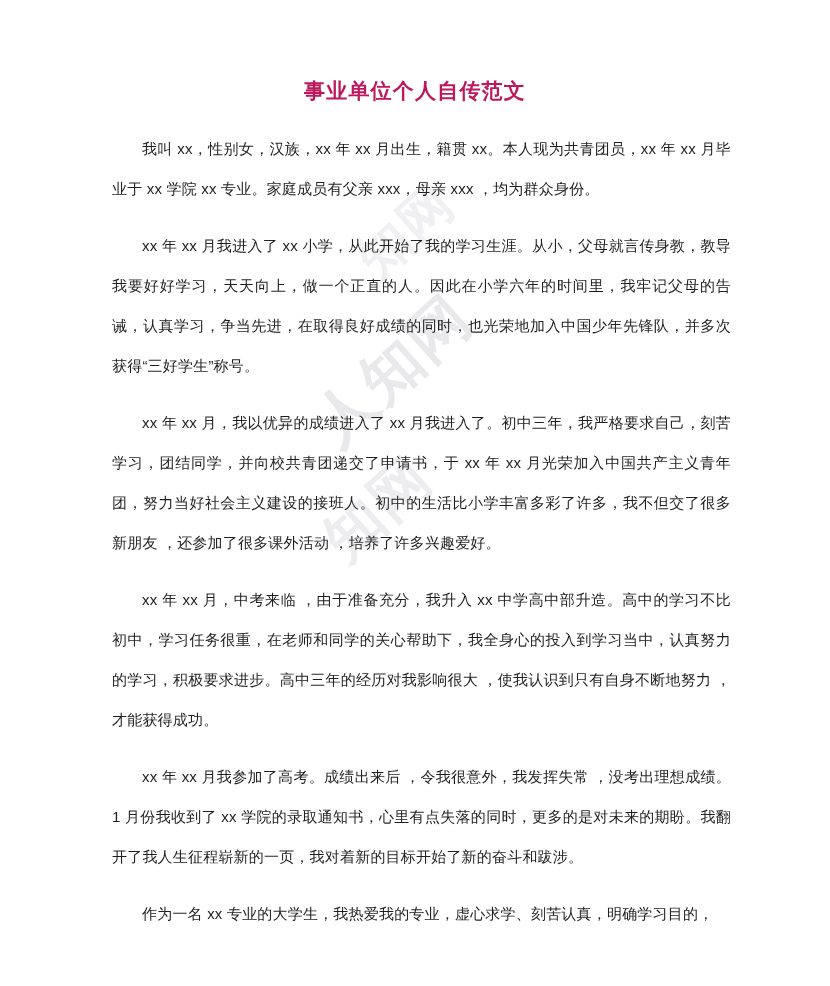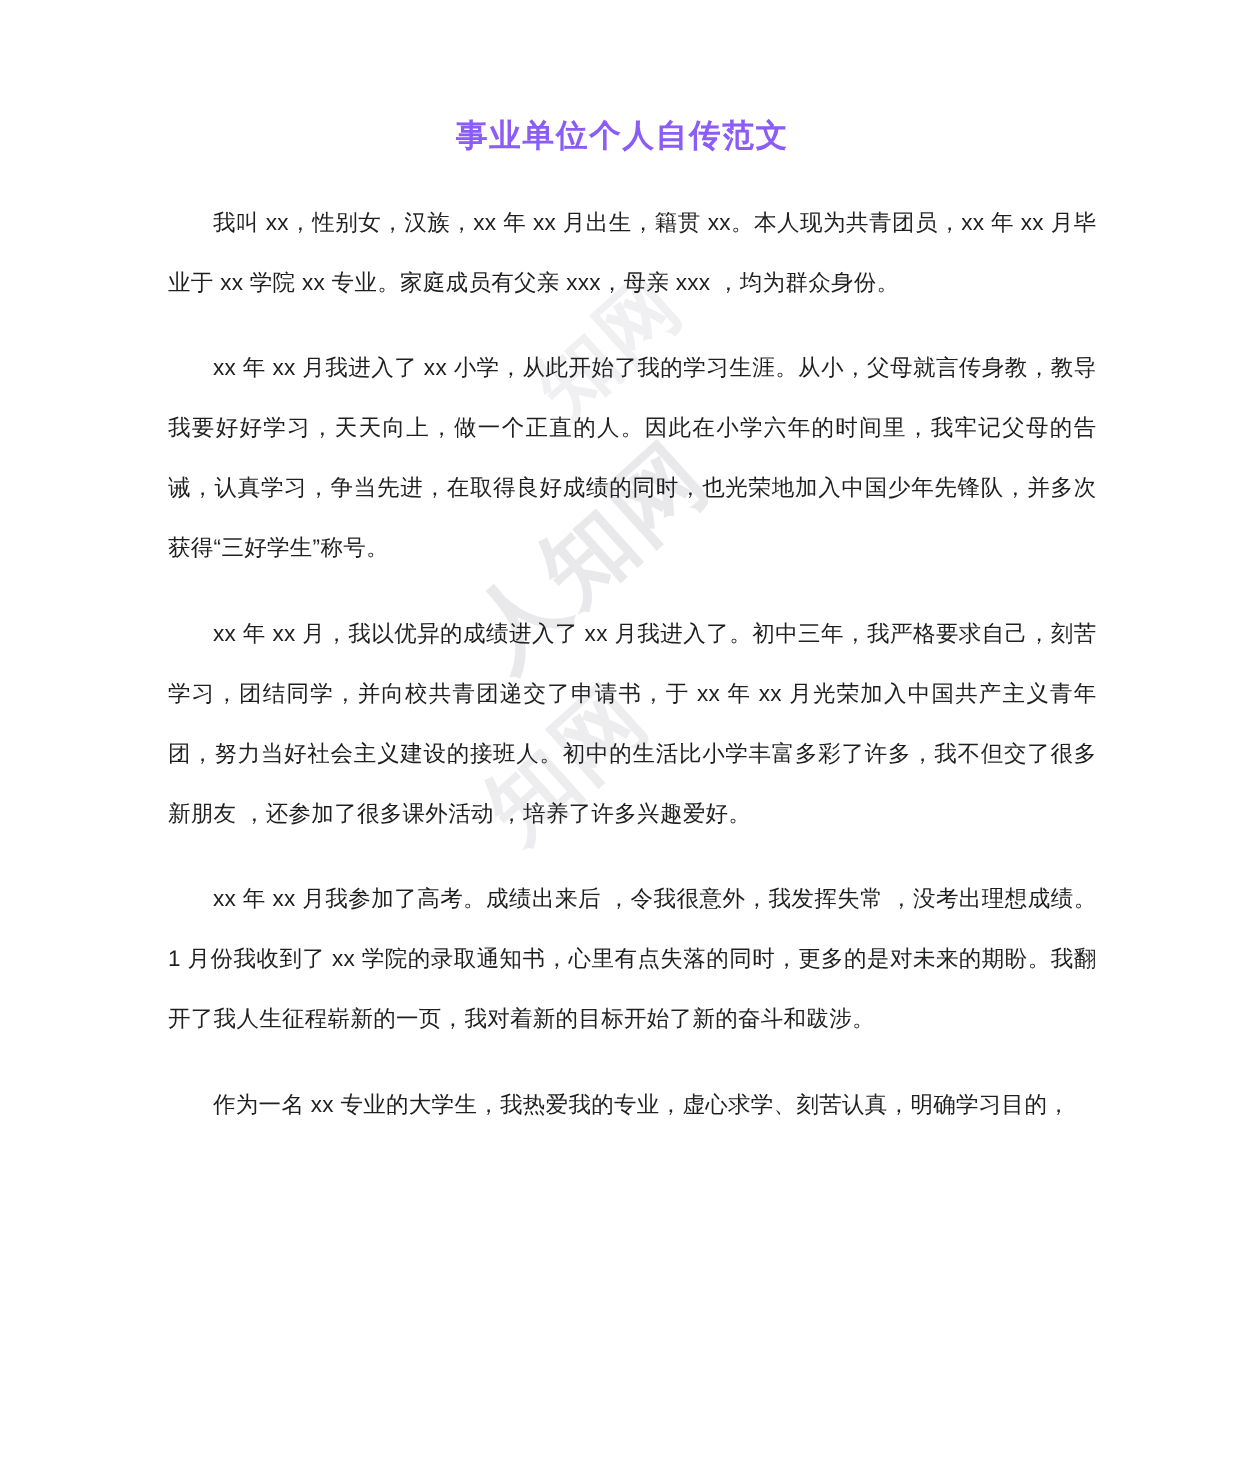--- a/index.html
+++ b/index.html
@@ -72,21 +72,21 @@
     position: relative;
     z-index: 2;
     padding: 0 99px;
     box-sizing: border-box;
   }
 
   .doc-title {
     text-align: center;
     font-size: 21px;
     font-weight: 700;
-    color: #8b5cf6;
+    color: #be185d;
     letter-spacing: 1.2px;
     margin: 0;
     padding-top: 76px;
     line-height: 30px;
   }
 
   .body-block {
     margin-top: 23px;
   }
 
@@ -117,18 +117,19 @@
   </div>
 
   <div class="doc">
 
     <h1 class="doc-title">事业单位个人自传范文</h1>
 
     <div class="body-block">
       <p class="para">我叫 xx，性别女，汉族，xx 年 xx 月出生，籍贯 xx。本人现为共青团员，xx 年 xx 月毕业于 xx 学院 xx 专业。家庭成员有父亲 xxx，母亲 xxx ，均为群众身份。</p>
       <p class="para">xx 年 xx 月我进入了 xx 小学，从此开始了我的学习生涯。从小，父母就言传身教，教导我要好好学习，天天向上，做一个正直的人。因此在小学六年的时间里，我牢记父母的告诫，认真学习，争当先进，在取得良好成绩的同时，也光荣地加入中国少年先锋队，并多次获得“三好学生”称号。</p>
       <p class="para">xx 年 xx 月，我以优异的成绩进入了 xx 月我进入了。初中三年，我严格要求自己，刻苦学习，团结同学，并向校共青团递交了申请书，于 xx 年 xx 月光荣加入中国共产主义青年团，努力当好社会主义建设的接班人。初中的生活比小学丰富多彩了许多，我不但交了很多新朋友 ，还参加了很多课外活动 ，培养了许多兴趣爱好。</p>
+      <p class="para">xx 年 xx 月，中考来临 ，由于准备充分，我升入 xx 中学高中部升造。高中的学习不比初中，学习任务很重，在老师和同学的关心帮助下，我全身心的投入到学习当中，认真努力的学习，积极要求进步。高中三年的经历对我影响很大 ，使我认识到只有自身不断地努力 ，才能获得成功。</p>
       <p class="para">xx 年 xx 月我参加了高考。成绩出来后 ，令我很意外，我发挥失常 ，没考出理想成绩。1 月份我收到了 xx 学院的录取通知书，心里有点失落的同时，更多的是对未来的期盼。我翻开了我人生征程崭新的一页，我对着新的目标开始了新的奋斗和跋涉。</p>
       <p class="para">作为一名 xx 专业的大学生，我热爱我的专业，虚心求学、刻苦认真，明确学习目的，</p>
     </div>
 
   </div>
 </div>
 
 </body></html>

